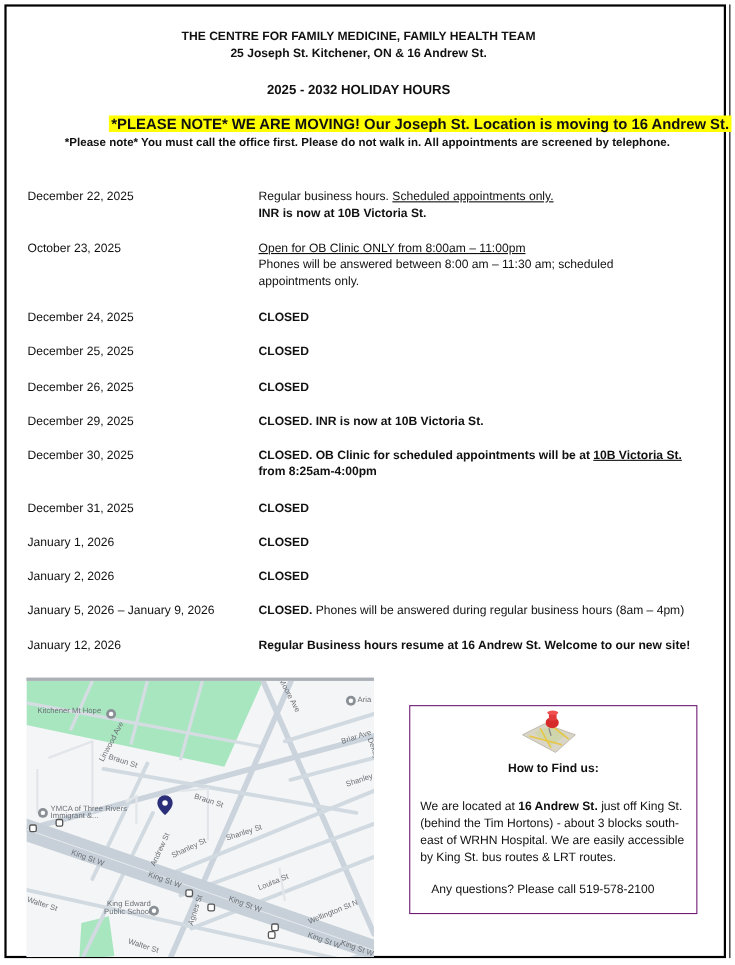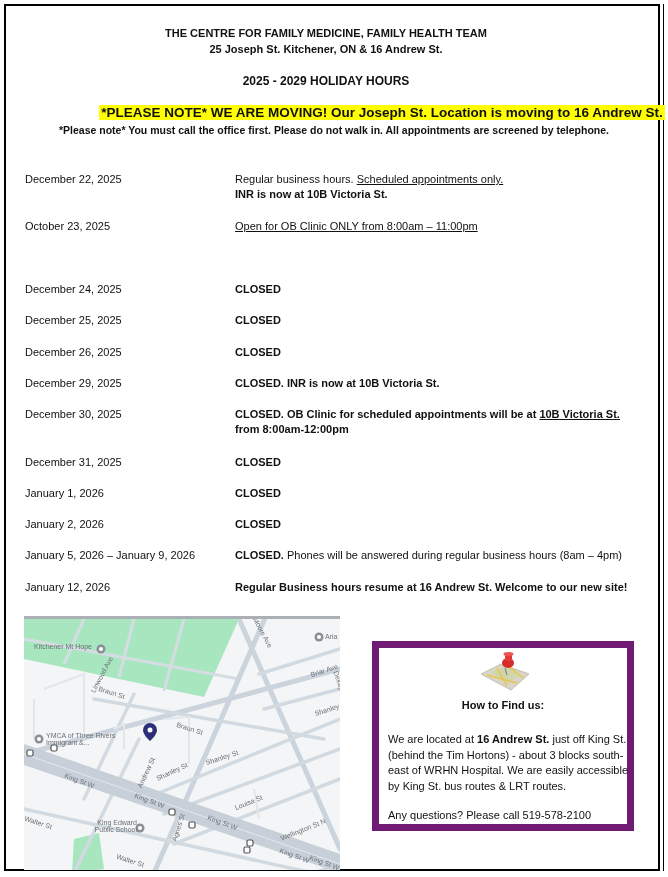--- a/index.html
+++ b/index.html
@@ -20,51 +20,52 @@
   .row { position: absolute; left: 25px; width: 630px; font-size: 11px; line-height: 15px; }
   .row .date { position: absolute; left: 0; top: 0; width: 210px; }
   .row .desc { position: absolute; left: 210px; top: 0; width: 415px; }
   .b { font-weight: bold; }
   .u { text-decoration: underline; }
 
   .map { position: absolute; left: 24px; top: 616px; width: 316px; height: 254px; background: #f4f5f6; overflow: hidden; border-top: 3px solid #aab0b6; box-sizing: border-box; }
   .map svg { position: absolute; left: 0; top: 0; }
   .map-label { position: absolute; font-size: 7px; color: #6b7076; white-space: nowrap; }
 
-  .findbox { position: absolute; left: 372px; top: 641px; width: 262px; height: 190px; border: 7px solid #701a75; box-sizing: border-box; background: #fff; }
+  .findbox { position: absolute; left: 372px; top: 641px; width: 262px; height: 190px; border: 1px solid #701a75; box-sizing: border-box; background: #fff; }
   .find-icon { position: absolute; left: 98px; top: 2px; width: 56px; height: 46px; }
   .find-title { position: absolute; top: 51px; left: 0; width: 100%; text-align: center; font-size: 11px; font-weight: bold; }
   .find-body { position: absolute; top: 84px; left: 9px; width: 248px; font-size: 11px; line-height: 15.5px; }
-  .find-phone { position: absolute; top: 161px; left: 9px; font-size: 11px; text-align: center; }
+  .find-phone { position: absolute; top: 161px; left: 19px; font-size: 11px; text-align: center; }
 </style>
 </head>
 <body>
 
 <div class="page"></div>
 <div class="page-right-rule"></div>
 
 <div class="hdr h1">THE CENTRE FOR FAMILY MEDICINE, FAMILY HEALTH TEAM</div>
 <div class="hdr h2">25 Joseph St. Kitchener, ON &amp; 16 Andrew St.</div>
-<div class="hdr h3">2025 - 2029 HOLIDAY HOURS</div>
+<div class="hdr h3">2025 - 2032 HOLIDAY HOURS</div>
 
 <div class="notice"><span>*PLEASE NOTE* WE ARE MOVING! Our Joseph St. Location is moving to 16 Andrew St.</span></div>
 <div class="subnote">*Please note* You must call the office first.  Please do not walk in.  All appointments are screened by telephone.</div>
 
 <div class="row" style="top:172px">
   <div class="date">December 22, 2025</div>
   <div class="desc">
     <span>Regular business hours. </span><span class="u">Scheduled appointments only.</span><br>
     <span class="b">INR is now at 10B Victoria St.</span>
   </div>
 </div>
 
 <div class="row" style="top:219px">
   <div class="date">October 23, 2025</div>
   <div class="desc">
     <span class="u">Open for OB Clinic ONLY from 8:00am – 11:00pm</span><br>
+    <span style="display:inline-block;width:360px">Phones will be answered between 8:00 am – 11:30 am; scheduled appointments only.</span>
   </div>
 </div>
 
 <div class="row" style="top:282px">
   <div class="date">December 24, 2025</div>
   <div class="desc b">CLOSED</div>
 </div>
 <div class="row" style="top:313px">
   <div class="date">December 25, 2025</div>
   <div class="desc b">CLOSED</div>
@@ -75,21 +76,21 @@
 </div>
 <div class="row" style="top:376px">
   <div class="date">December 29, 2025</div>
   <div class="desc b">CLOSED. INR is now at 10B Victoria St.</div>
 </div>
 
 <div class="row" style="top:407px">
   <div class="date">December 30, 2025</div>
   <div class="desc b">
     <span>CLOSED. OB Clinic for scheduled appointments will be at </span><span class="u">10B Victoria St.</span><br>
-    <span>from 8:00am-12:00pm</span>
+    <span>from 8:25am-4:00pm</span>
   </div>
 </div>
 
 <div class="row" style="top:455px">
   <div class="date">December 31, 2025</div>
   <div class="desc b">CLOSED</div>
 </div>
 <div class="row" style="top:486px">
   <div class="date">January 1, 2026</div>
   <div class="desc b">CLOSED</div>

